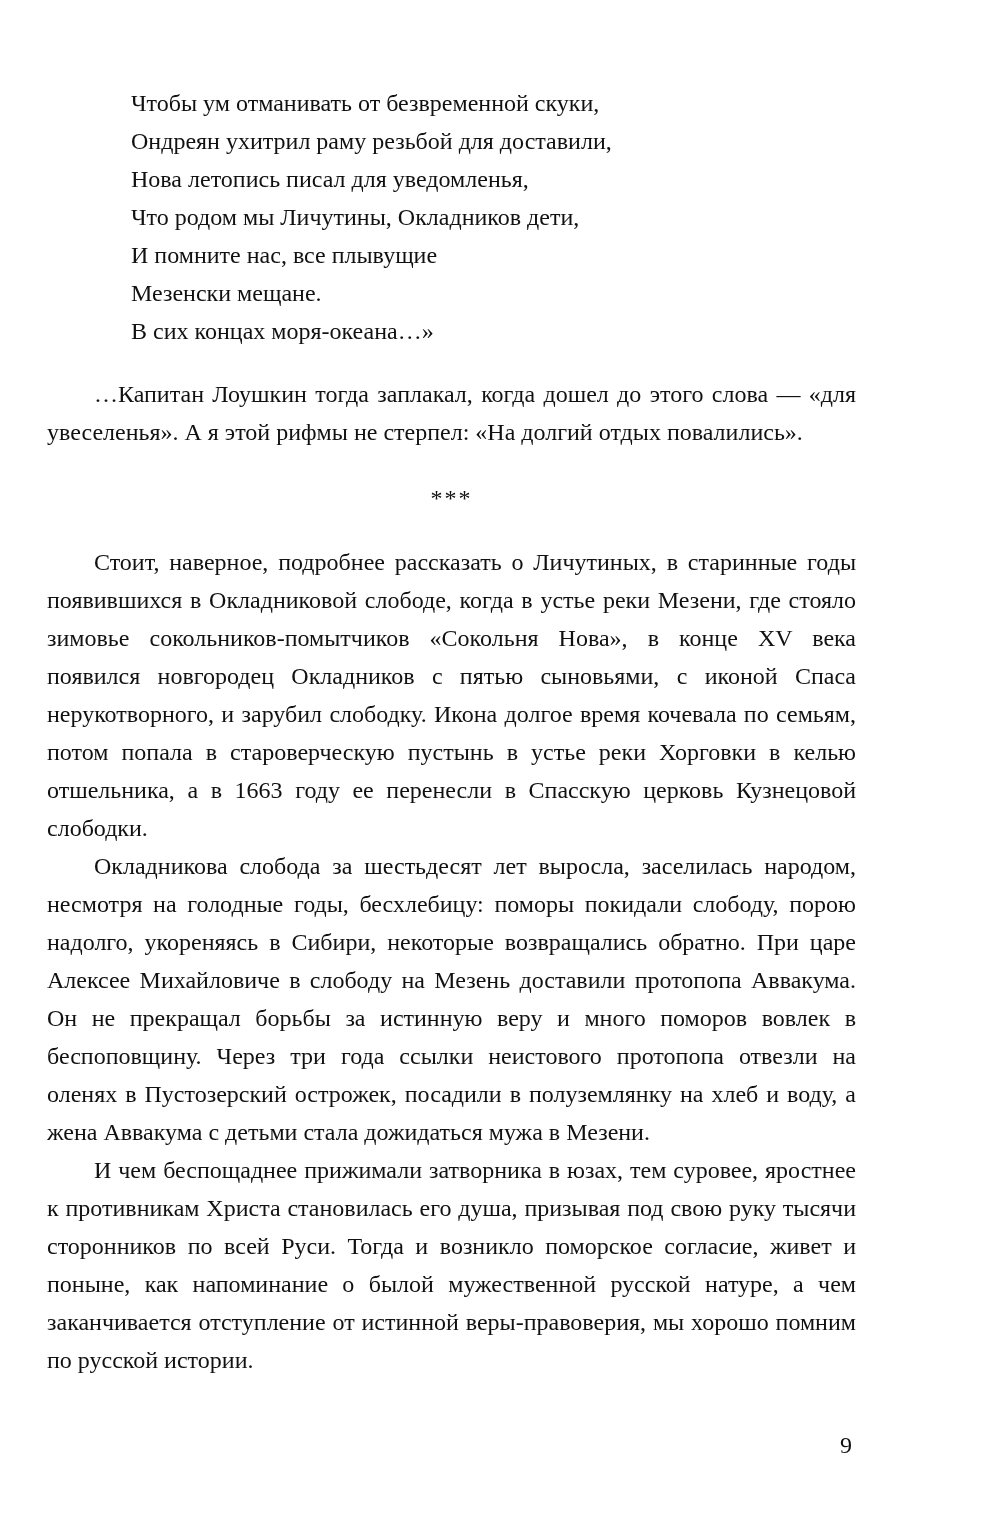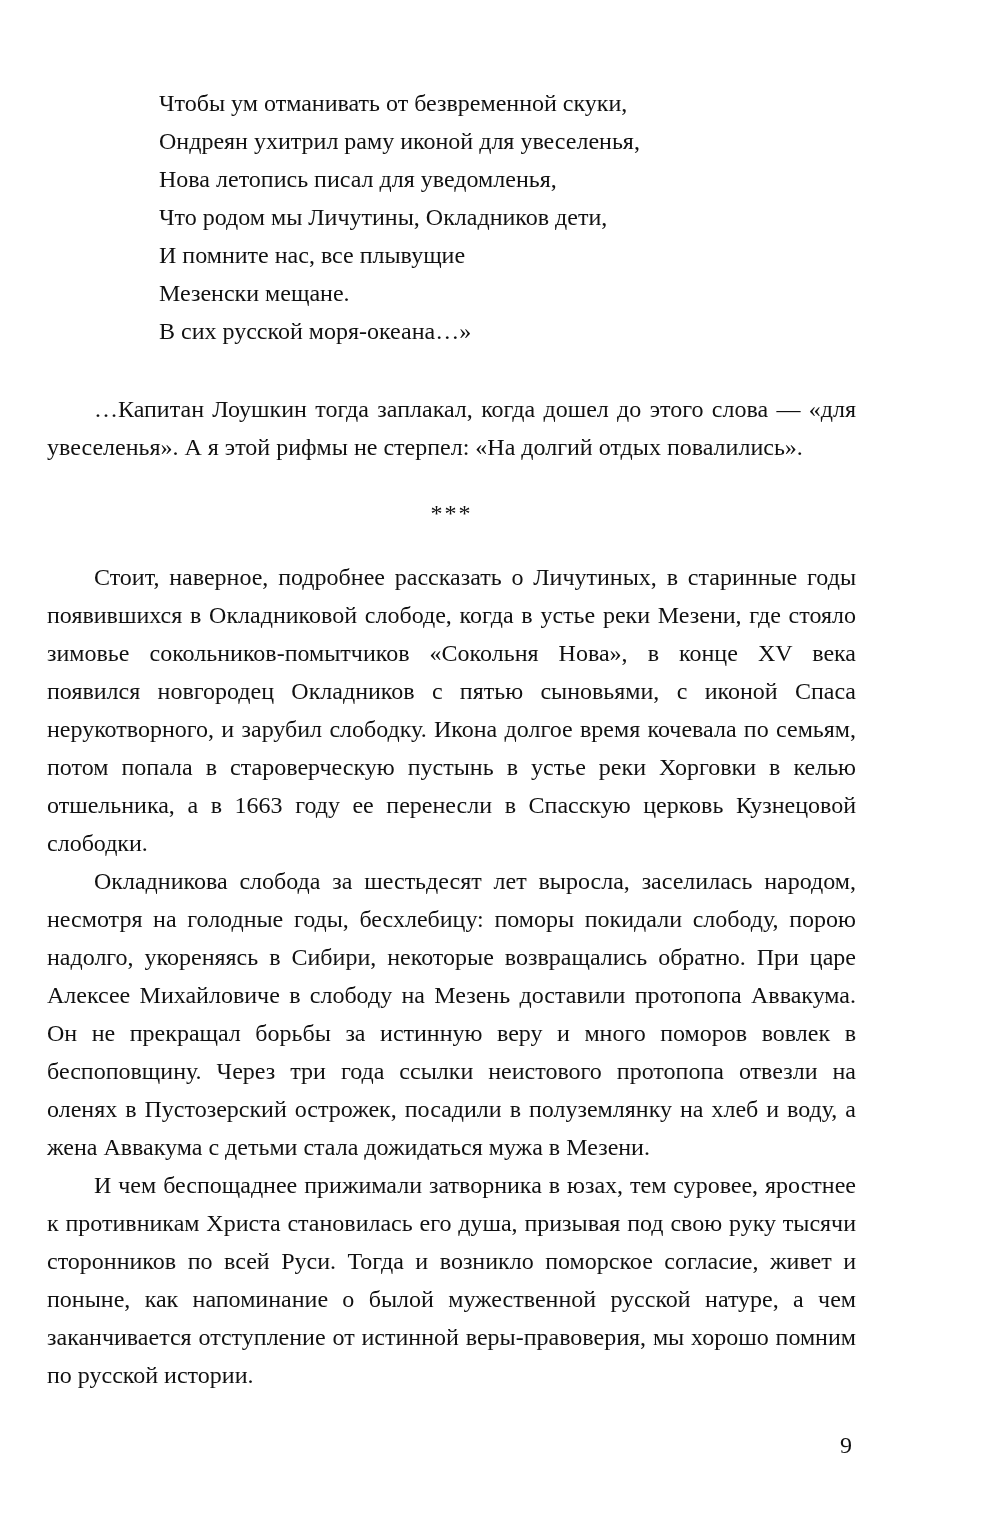--- a/index.html
+++ b/index.html
@@ -16,32 +16,32 @@
     background: #ffffff;
     box-sizing: border-box;
     padding: 84px 144px 60px 47px;
     font-family: "Liberation Serif", "DejaVu Serif", serif;
     font-size: 24px;
     line-height: 38px;
     color: #111111;
     overflow: hidden;
   }
   .poem {
-    margin-left: 112px;
+    margin-left: 84px;
   }
   .poem-line {
     white-space: nowrap;
   }
   .para {
     margin: 0;
     text-align: justify;
     text-indent: 47px;
   }
   .para.intro {
-    margin-top: 40px;
+    margin-top: 25px;
   }
   .separator {
     text-align: center;
     margin: 28px 0 26px;
     letter-spacing: 2px;
     font-size: 24px;
   }
   .page-number {
     position: absolute;
     right: 148px;
@@ -49,26 +49,26 @@
     font-size: 24px;
   }
 </style>
 </head>
 <body>
 
 <div class="page">
 
   <div class="poem">
     <div class="poem-line">Чтобы ум отманивать от безвременной скуки,</div>
-    <div class="poem-line">Ондреян ухитрил раму иконой для увеселенья,</div>
+    <div class="poem-line">Ондреян ухитрил раму резьбой для доставили,</div>
     <div class="poem-line">Нова летопись писал для уведомленья,</div>
     <div class="poem-line">Что родом мы Личутины, Окладников дети,</div>
     <div class="poem-line">И помните нас, все плывущие</div>
     <div class="poem-line">Мезенски мещане.</div>
-    <div class="poem-line">В сих русской моря-океана…»</div>
+    <div class="poem-line">В сих концах моря-океана…»</div>
   </div>
 
   <p class="para intro">…Капитан Лоушкин тогда заплакал, когда дошел до этого слова — «для увеселенья». А я этой рифмы не стерпел: «На долгий отдых повалились».</p>
 
   <div class="separator">***</div>
 
   <p class="para">Стоит, наверное, подробнее рассказать о Личутиных, в старинные годы появившихся в Окладниковой слободе, когда в устье реки Мезени, где стояло зимовье сокольников-помытчиков «Сокольня Нова», в конце XV века появился новгородец Окладников с пятью сыновьями, с иконой Спаса нерукотворного, и зарубил слободку. Икона долгое время кочевала по семьям, потом попала в староверческую пустынь в устье реки Хорговки в келью отшельника, а в 1663 году ее перенесли в Спасскую церковь Кузнецовой слободки.</p>
   <p class="para">Окладникова слобода за шестьдесят лет выросла, заселилась народом, несмотря на голодные годы, бесхлебицу: поморы покидали слободу, порою надолго, укореняясь в Сибири, некоторые возвращались обратно. При царе Алексее Михайловиче в слободу на Мезень доставили протопопа Аввакума. Он не прекращал борьбы за истинную веру и много поморов вовлек в беспоповщину. Через три года ссылки неистового протопопа отвезли на оленях в Пустозерский острожек, посадили в полуземлянку на хлеб и воду, а жена Аввакума с детьми стала дожидаться мужа в Мезени.</p>
   <p class="para">И чем беспощаднее прижимали затворника в юзах, тем суровее, яростнее к противникам Христа становилась его душа, призывая под свою руку тысячи сторонников по всей Руси. Тогда и возникло поморское согласие, живет и поныне, как напоминание о былой мужественной русской натуре, а чем заканчивается отступление от истинной веры-правоверия, мы хорошо помним по русской истории.</p>
 

